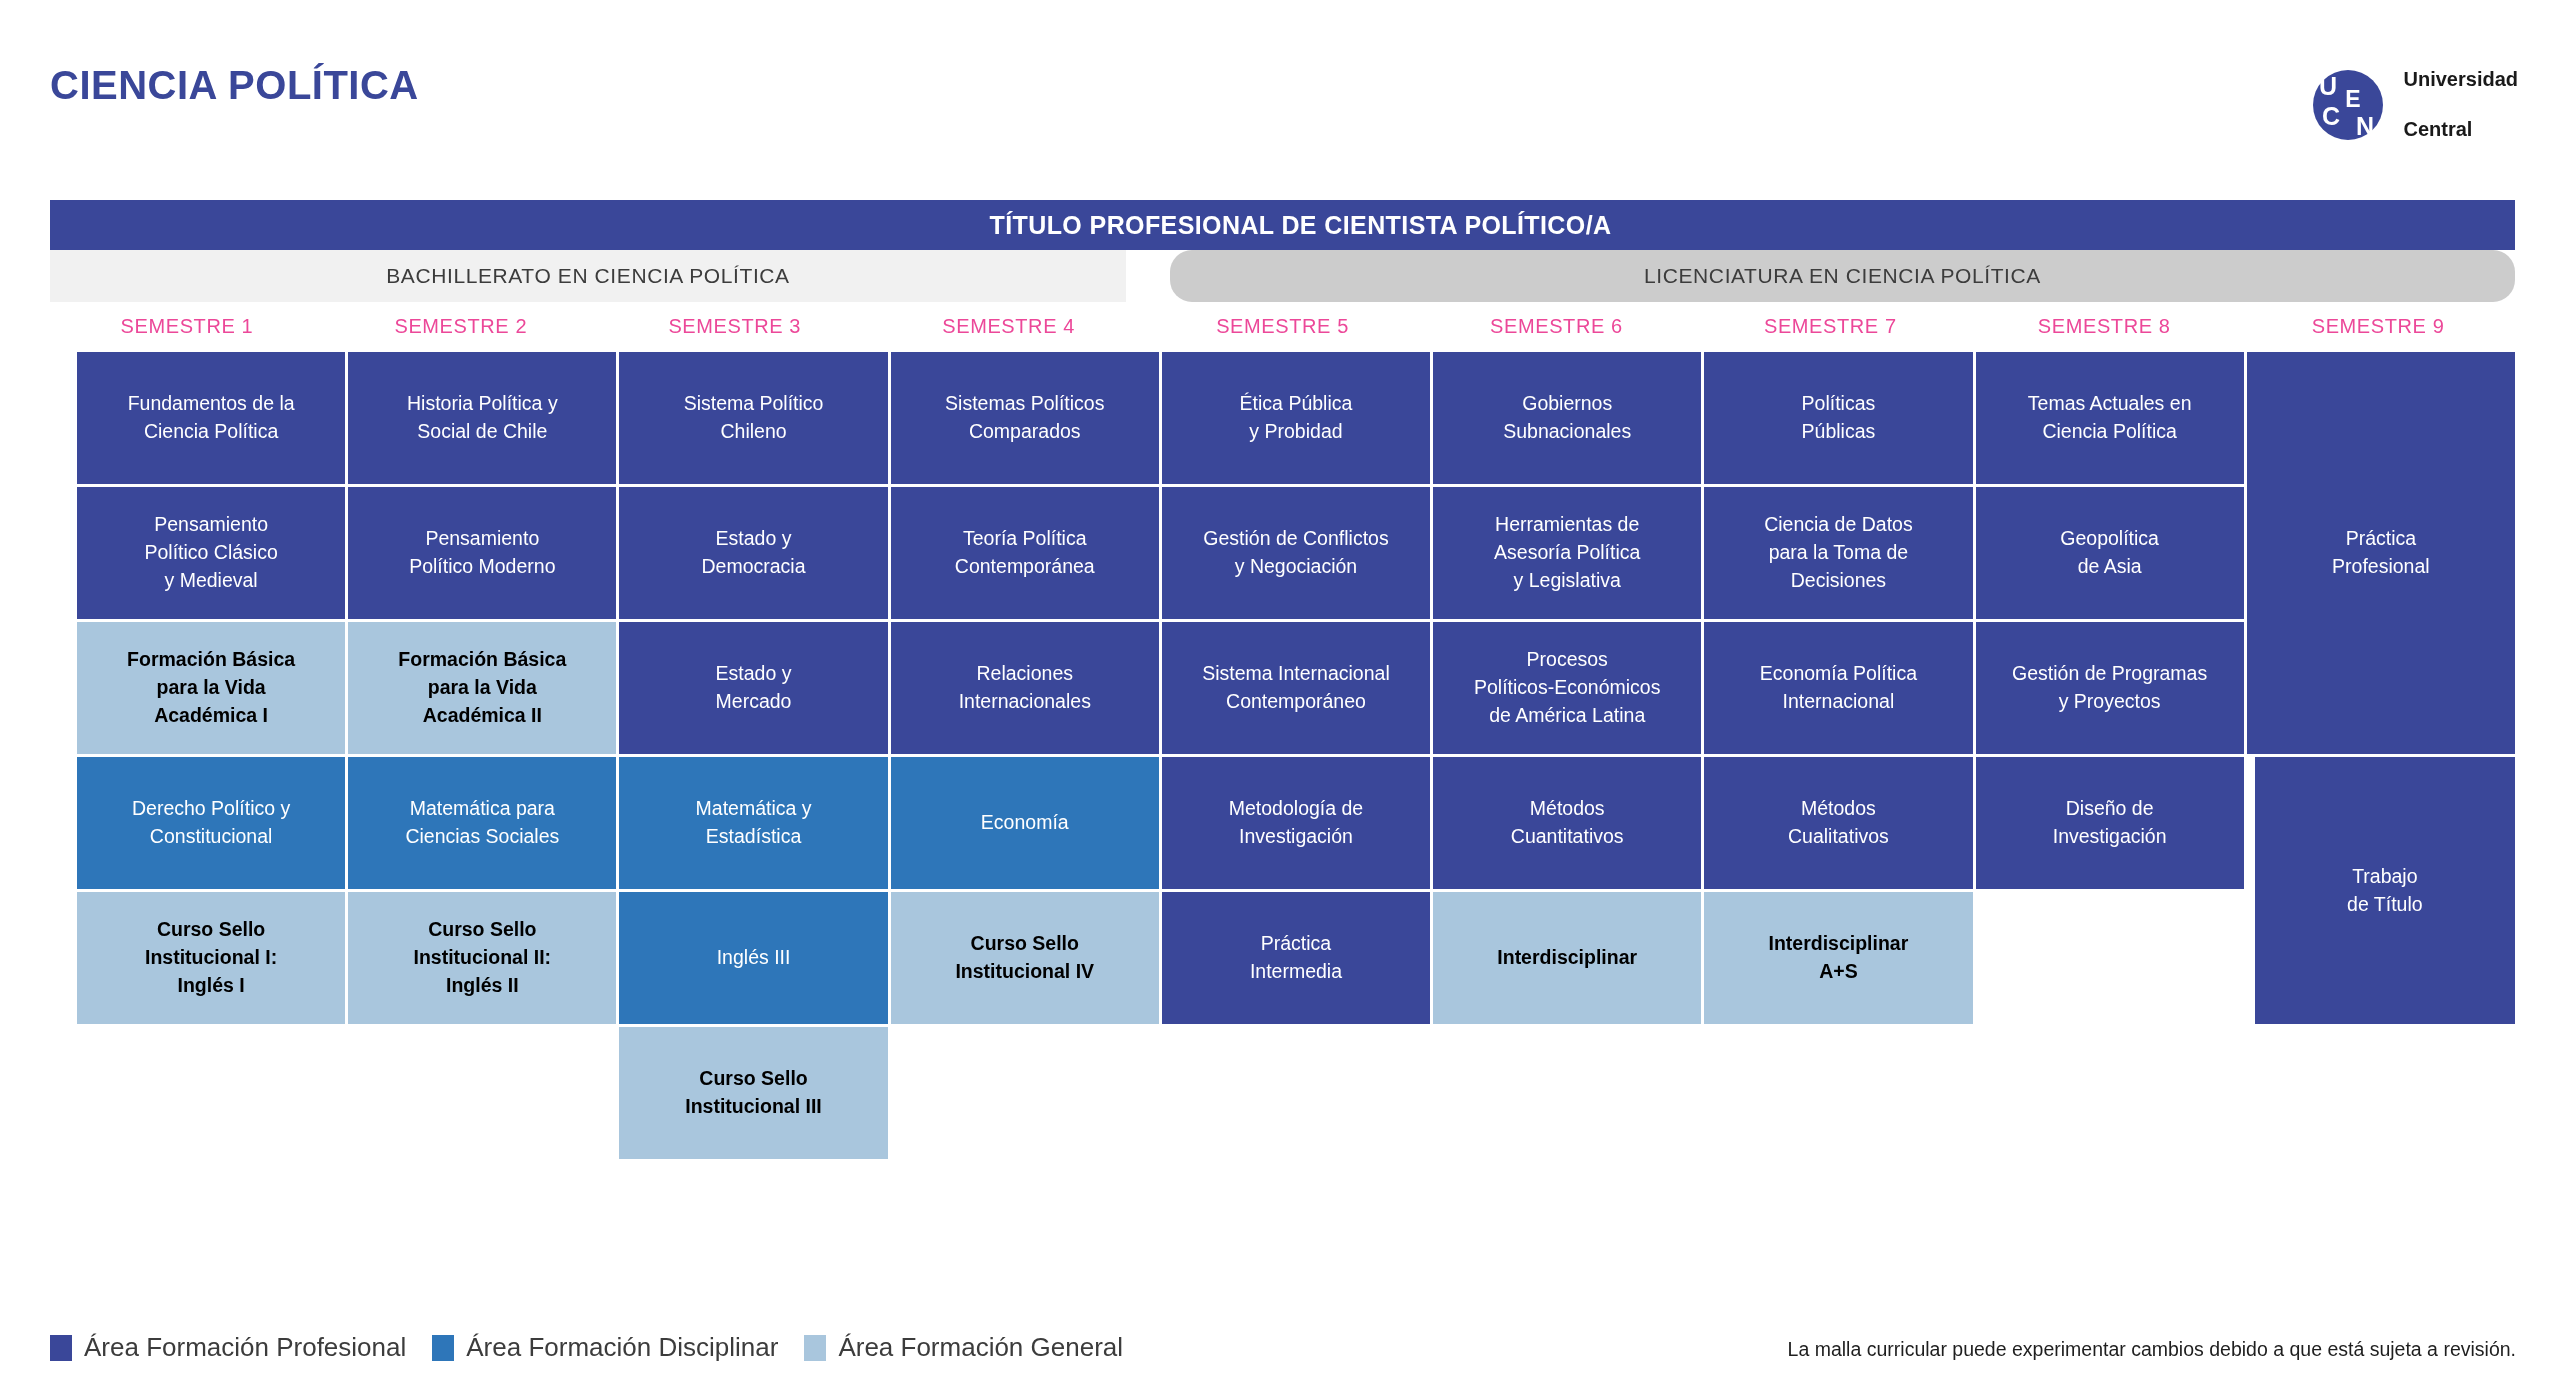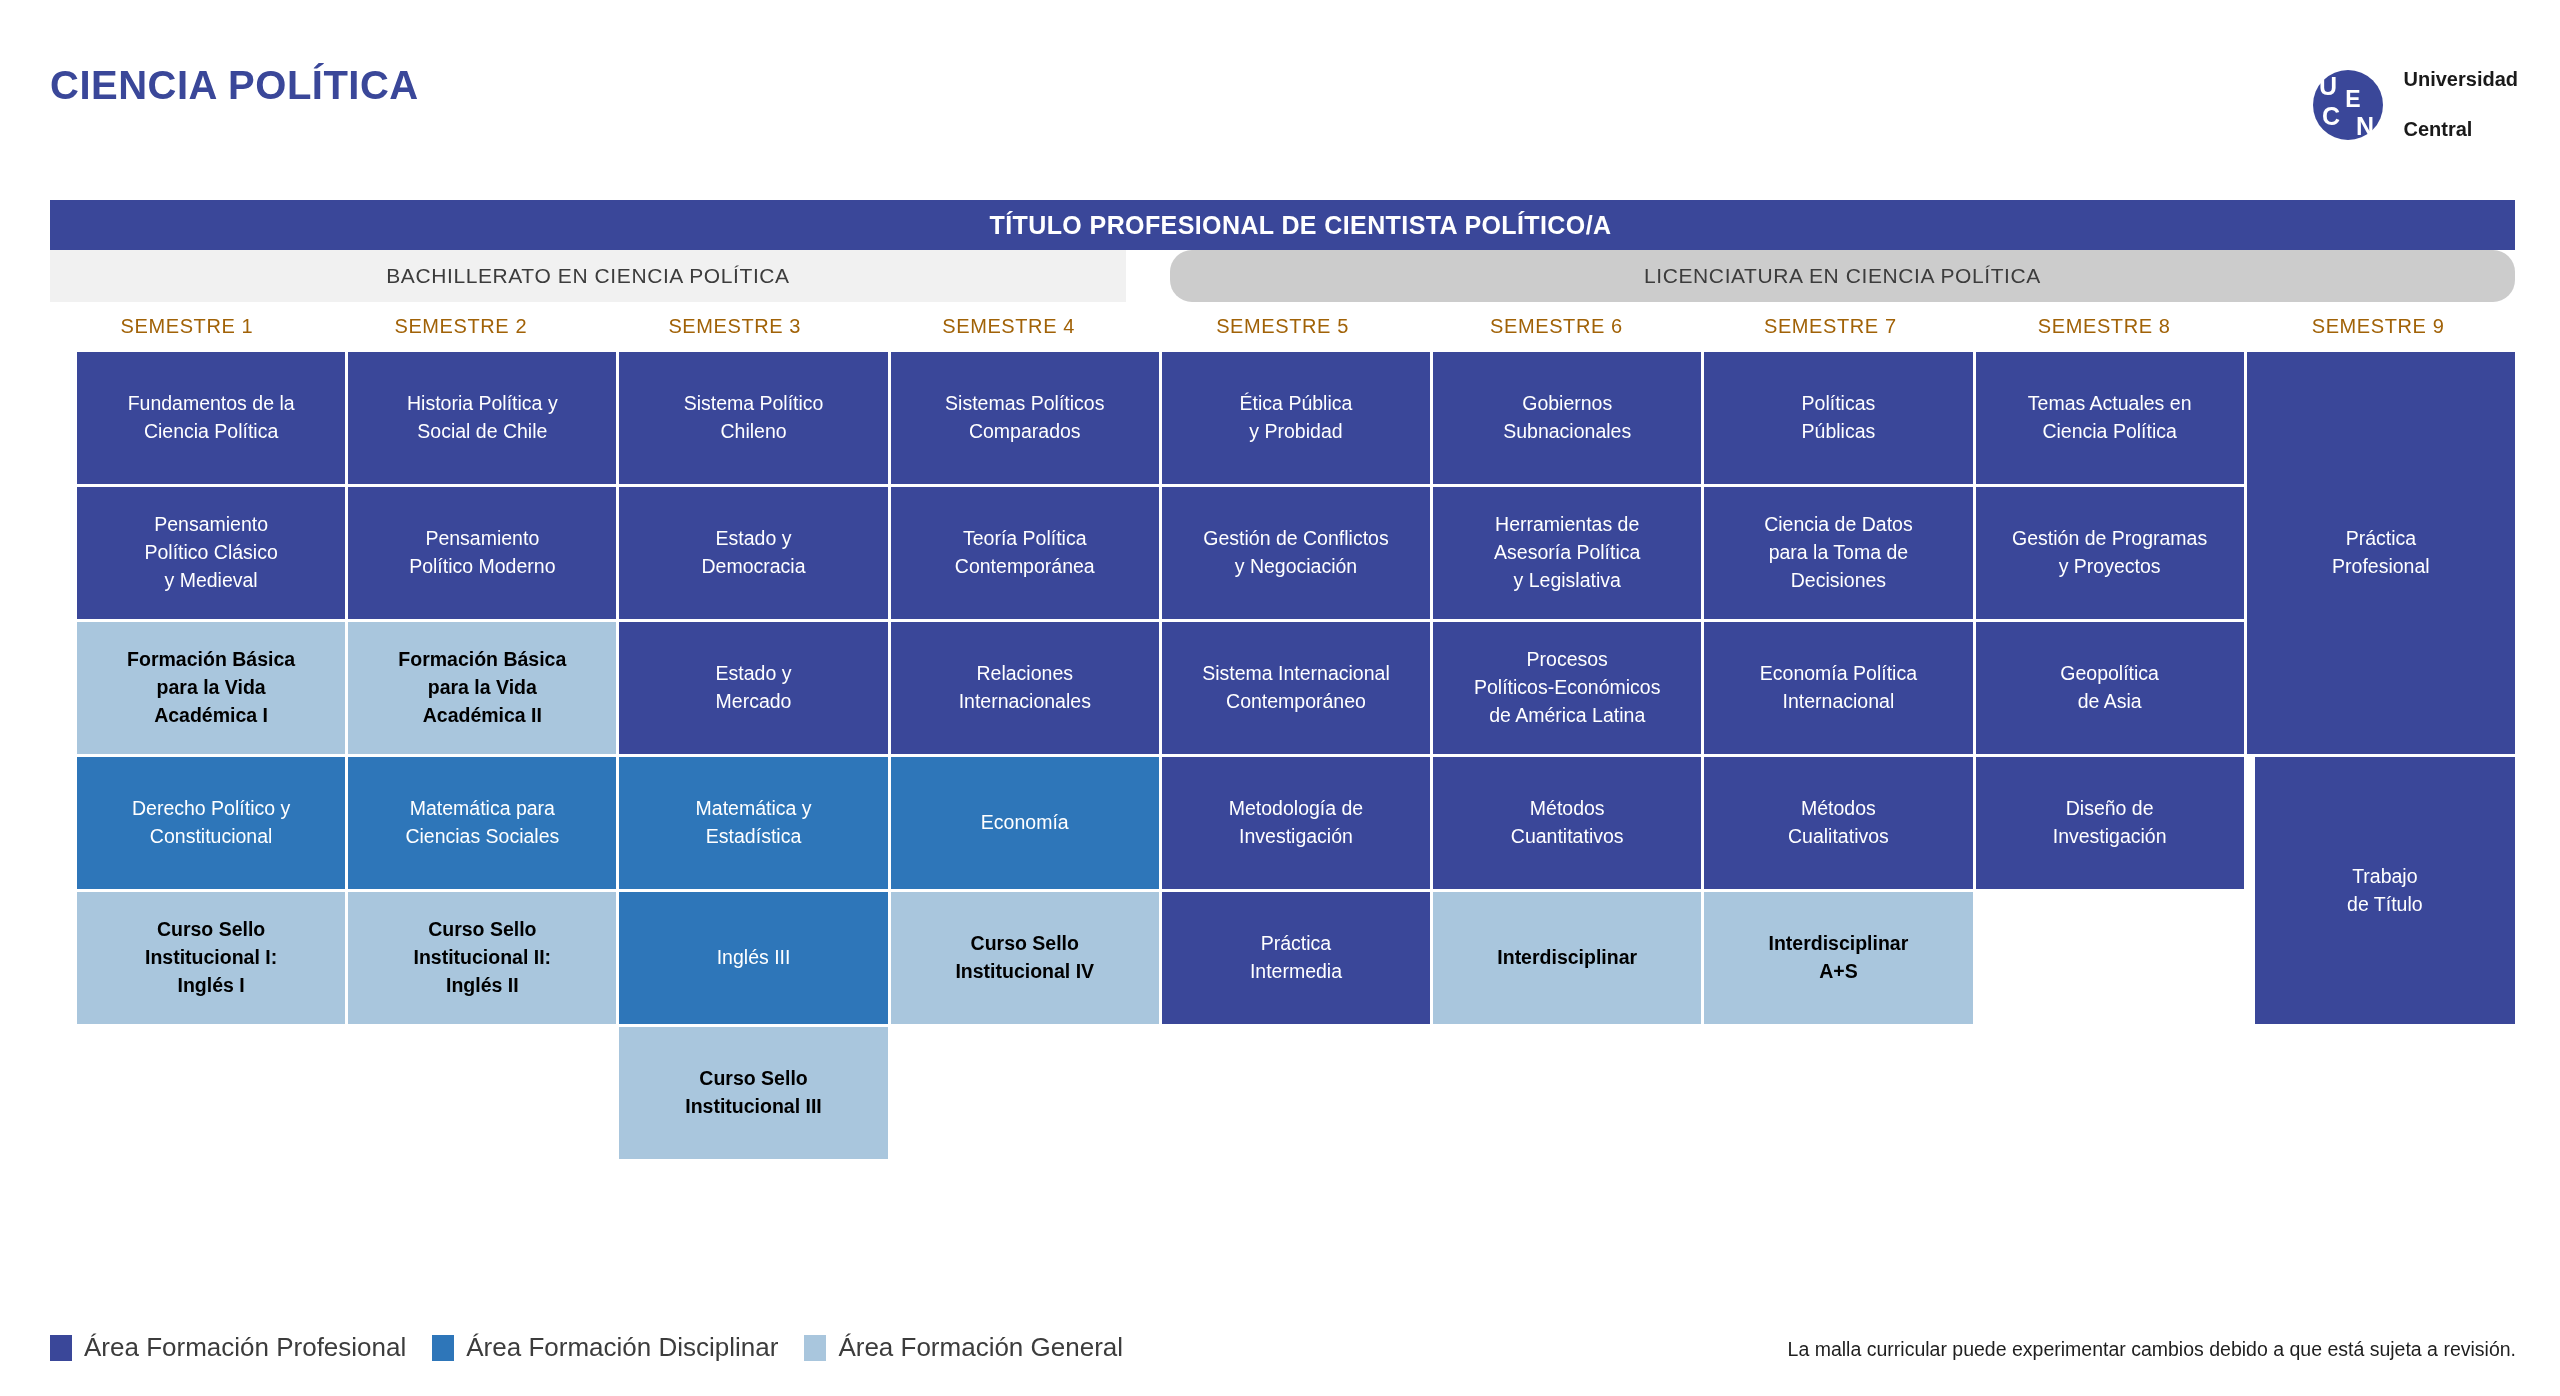--- a/index.html
+++ b/index.html
@@ -93,21 +93,21 @@
     display: flex;
     height: 48px;
     background: #ffffff;
   }
   .semester-label {
     flex: 1 1 0;
     display: flex;
     align-items: center;
     justify-content: center;
     font-size: 20px;
-    color: #a16207;
+    color: #ec4899;
     letter-spacing: 0.6px;
   }
 
   
   #course-grid {
     position: relative;
     display: flex;
     gap: 3px;
     margin-top: 2px;
     padding-left: 27px;
@@ -298,24 +298,24 @@
         <div class="course-cell area-profesional">Economía Política
 Internacional</div>
         <div class="course-cell area-profesional">Métodos
 Cualitativos</div>
         <div class="course-cell area-general">Interdisciplinar
 A+S</div>
       </div>
       <div class="semester-column">
         <div class="course-cell area-profesional">Temas Actuales en
 Ciencia Política</div>
+        <div class="course-cell area-profesional">Geopolítica
+de Asia</div>
         <div class="course-cell area-profesional">Gestión de Programas
 y Proyectos</div>
-        <div class="course-cell area-profesional">Geopolítica
-de Asia</div>
         <div class="course-cell area-profesional">Diseño de
 Investigación</div>
       </div>
       <div class="semester-column">
         <div class="course-cell area-profesional span3">Práctica
 Profesional</div>
         <div class="course-cell area-profesional span2">Trabajo
 de Título</div>
       </div>
     </div>

